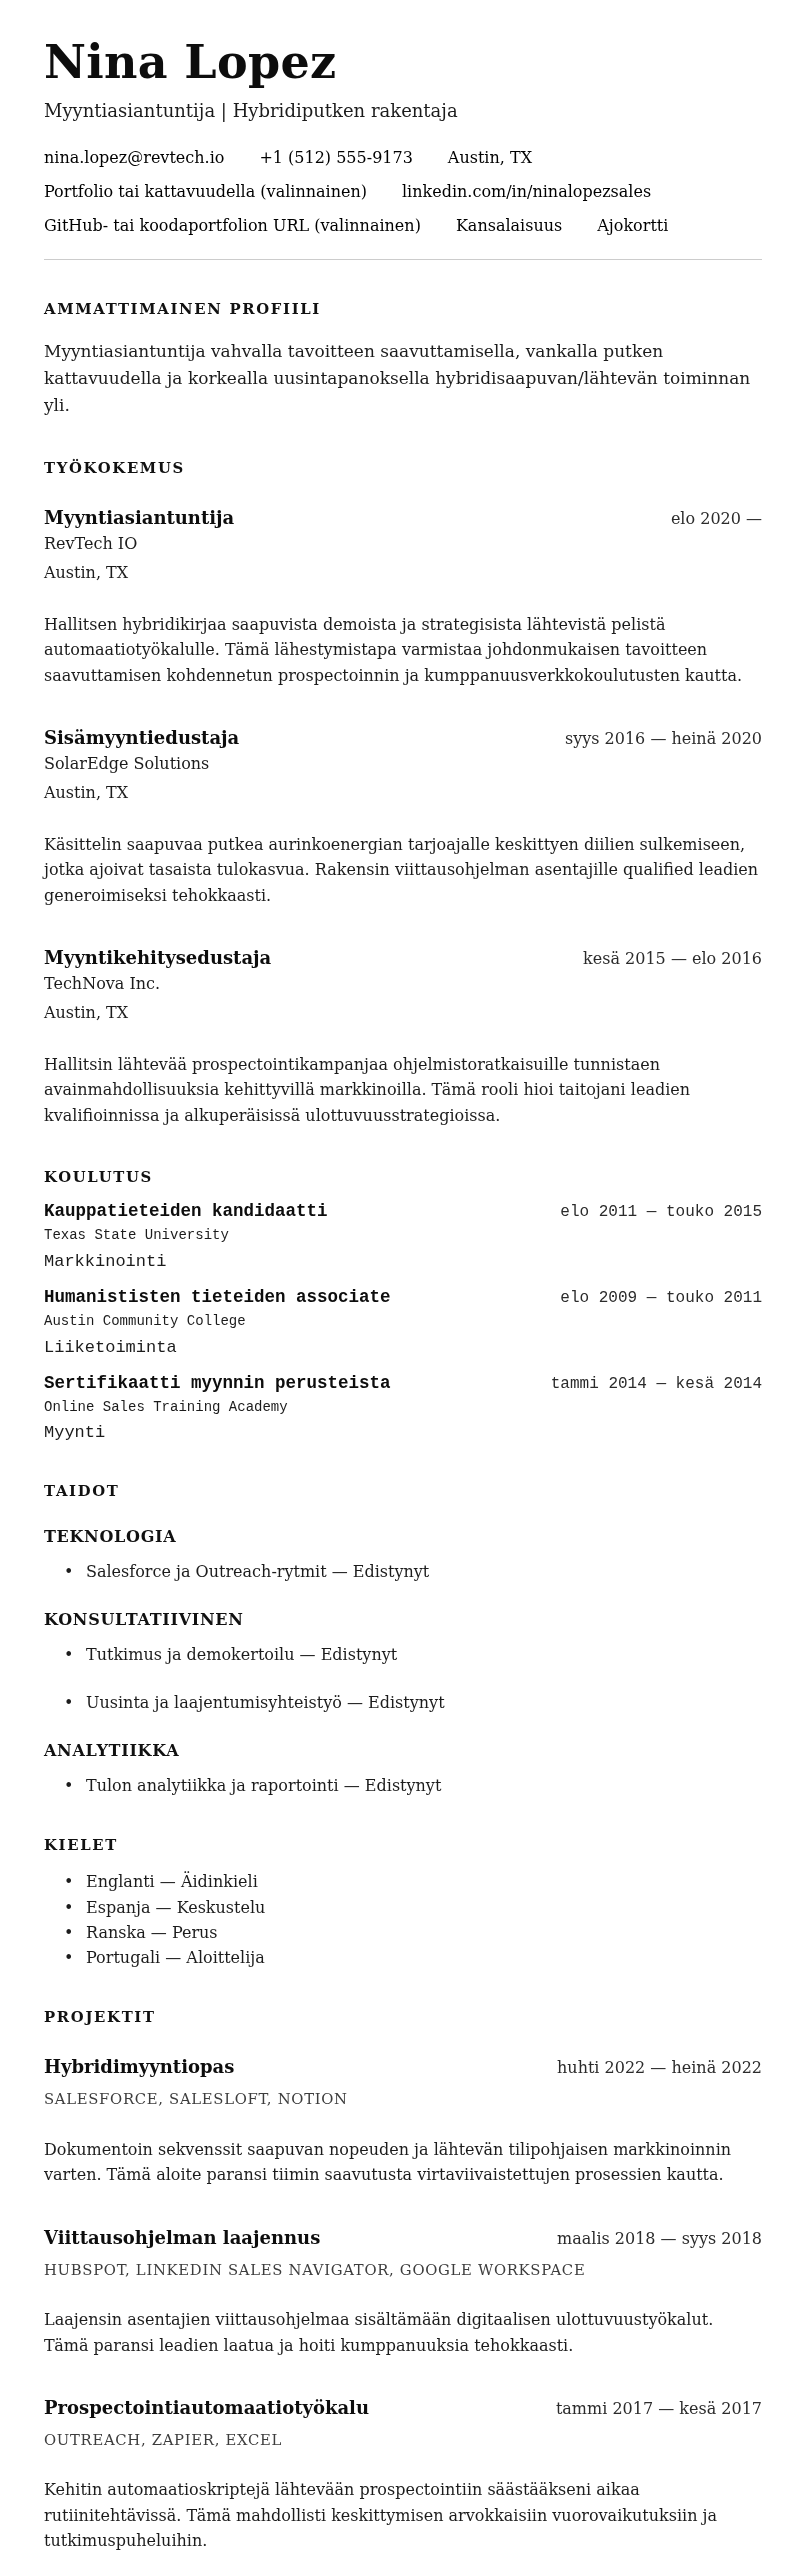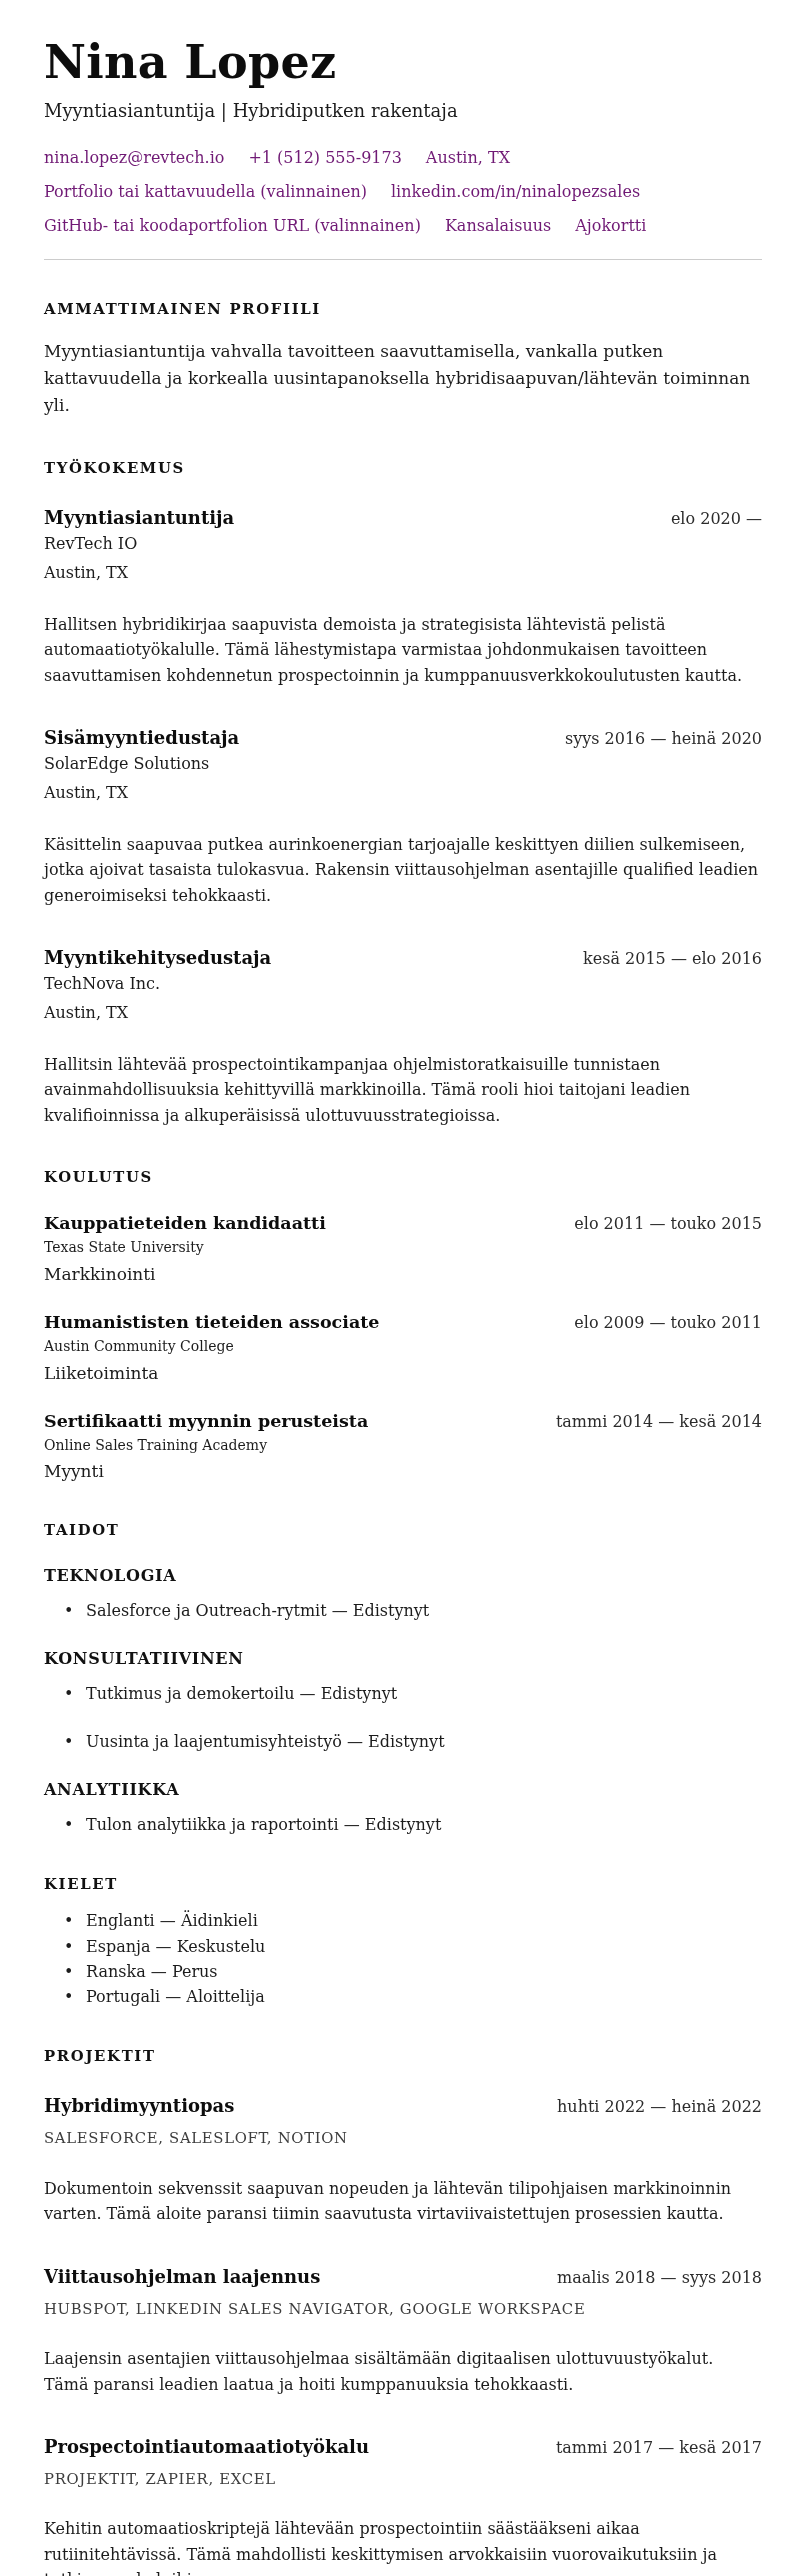--- a/index.html
+++ b/index.html
@@ -30,25 +30,25 @@
     letter-spacing: 0.3px;
   }
   .subtitle {
     font-size: 18px;
     margin-top: 12px;
     color: #1c1c1c;
   }
   .contact-rows { margin-top: 27px; }
   .contact-row {
     display: flex;
-    gap: 24px;
+    gap: 35px;
     font-size: 16px;
     line-height: 20px;
     margin-bottom: 14px;
-    color: #701a75;
+    color: #000000;
     flex-wrap: wrap;
   }
   .divider {
     border: none;
     border-top: 0.7px solid #cccccc;
     margin: 23px 0 0 0;
   }
 
   
   .sec-h {
@@ -93,21 +93,21 @@
     color: #1c1c1c;
   }
   .entry-desc {
     font-size: 16px;
     line-height: 25.5px;
     margin: 29.5px 0 0 0;
     color: #1c1c1c;
   }
   .entry + .entry { margin-top: 39px; }
 
-  .edu-entry { margin-top: 28px; }
+  .edu-entry { margin-top: 16px; font-family: Liberation Mono, monospace; }
   .edu-title { font-size: 17.5px; font-weight: bold; color: #0d0d0d; }
   .edu-school { font-size: 14px; margin-top: 6px; }
   .edu-field  { font-size: 17px; margin-top: 8.7px; }
 
   .tools-line {
     font-size: 14.8px;
     letter-spacing: 0.7px;
     color: #3d3d3d;
     margin-top: 12.8px;
   }
@@ -303,19 +303,19 @@
       </div>
       <div class="tools-line">HUBSPOT, LINKEDIN SALES NAVIGATOR, GOOGLE WORKSPACE</div>
       <p class="entry-desc">Laajensin asentajien viittausohjelmaa sisältämään digitaalisen ulottuvuustyökalut. Tämä paransi leadien laatua ja hoiti kumppanuuksia tehokkaasti.</p>
     </div>
 
     <div class="entry">
       <div class="entry-row">
         <span class="entry-title">Prospectointiautomaatiotyökalu</span>
         <span class="entry-dates">tammi 2017 — kesä 2017</span>
       </div>
-      <div class="tools-line">PROJEKTIT, ZAPIER, EXCEL</div>
+      <div class="tools-line">OUTREACH, ZAPIER, EXCEL</div>
       <p class="entry-desc">Kehitin automaatioskriptejä lähtevään prospectointiin säästääkseni aikaa rutiinitehtävissä. Tämä mahdollisti keskittymisen arvokkaisiin vuorovaikutuksiin ja tutkimuspuheluihin.</p>
     </div>
   </section>
 
 </div>
 
 
 </body></html>

